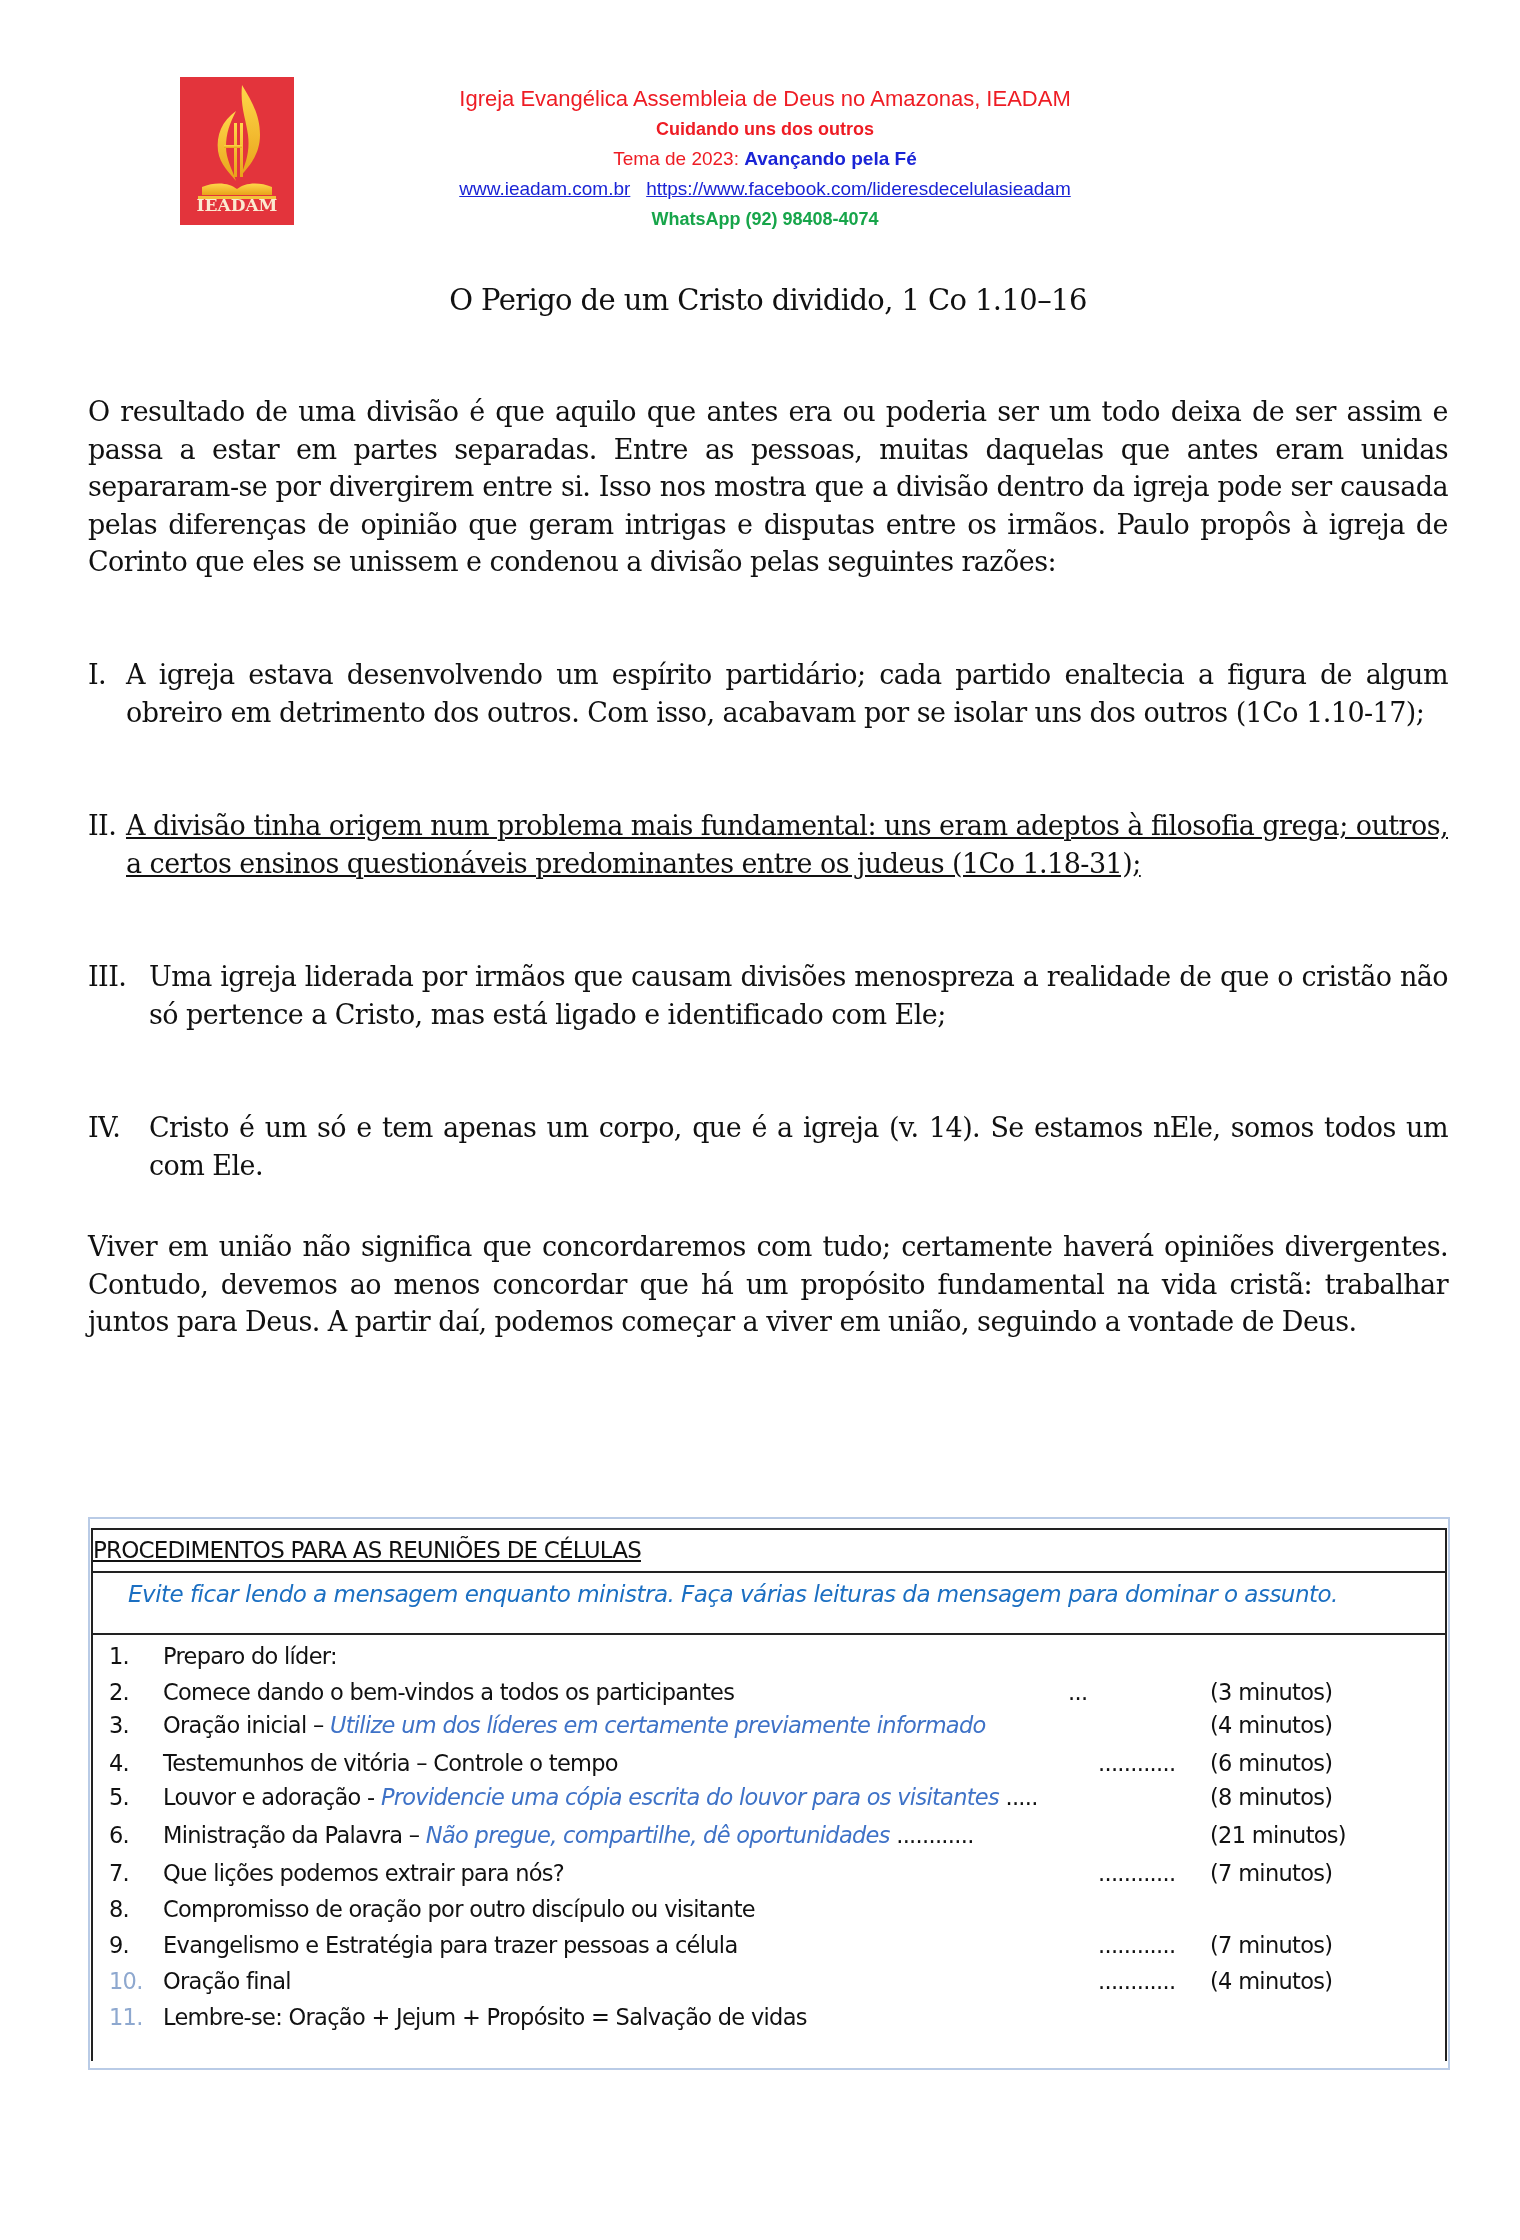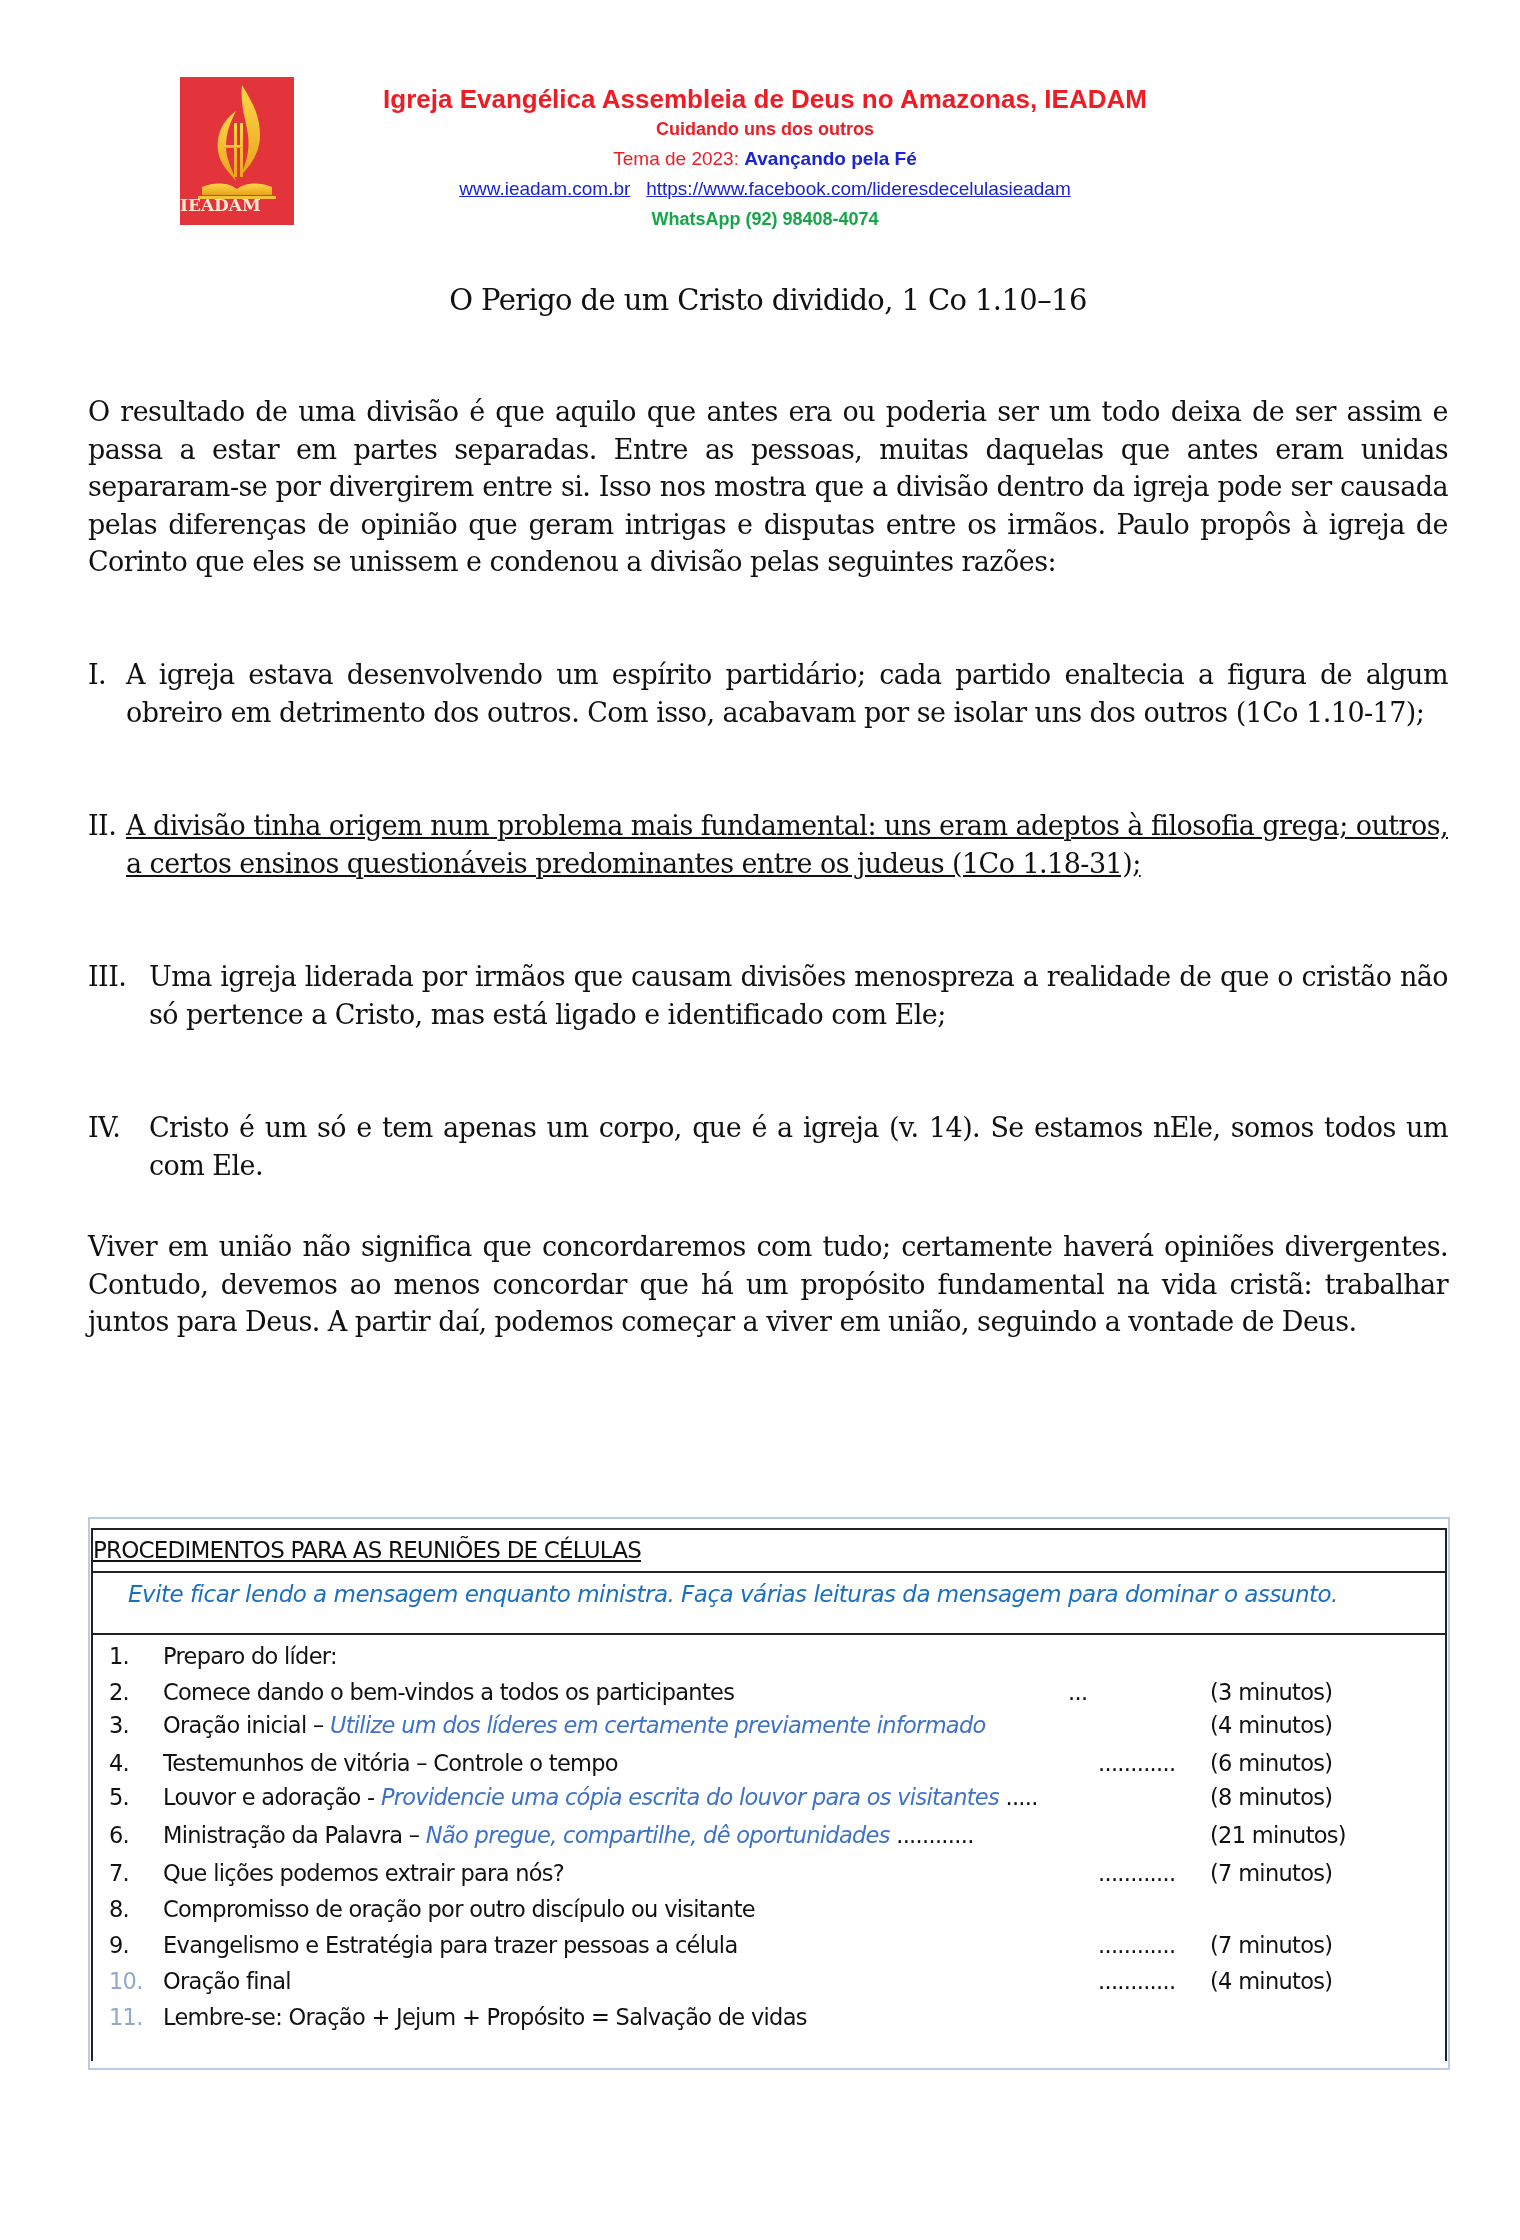--- a/index.html
+++ b/index.html
@@ -4,31 +4,31 @@
 <style>
   html, body { margin: 0; padding: 0; background: #ffffff; }
   body { width: 1520px; height: 2240px; position: relative; overflow: hidden; }
 
   .logo {
     position: absolute; left: 180px; top: 77px; width: 114px; height: 148px;
     background: #e3343c;
   }
   .logo svg { position: absolute; left: 0; top: 0; }
   .logo-text {
-    position: absolute; left: 0; right: 0; bottom: 10px; 
+    position: absolute; left: 0; right: 0; bottom: 10px; text-align: center;
     font-family: "DejaVu Serif", serif; font-weight: bold; font-size: 17px;
     color: #fbe9d0; letter-spacing: 0px;
   }
 
   .header {
     position: absolute; left: 330px; top: 84px; width: 870px;
     text-align: center; font-family: "Liberation Sans", sans-serif;
   }
   .header div { height: 30px; line-height: 30px; }
-  .h-org { color: #ee1c24; font-size: 26px; font-weight: bold; }
+  .h-org { color: #ee1c24; font-size: 22px; font-weight: normal; }
   .h-sub { color: #ee1c24; font-size: 18px; font-weight: bold; }
   .h-theme { color: #ee1c24; font-size: 19px; }
   .h-theme b { color: #1a24d6; }
   .h-links { font-size: 19px; }
   .h-links a { color: #1a24d6; text-decoration: underline; }
   .h-whats { color: #17a54a; font-size: 18px; font-weight: bold; }
 
   .title {
     position: absolute; left: 88px; width: 1360px; top: 282px; text-align: center;
     font-family: "DejaVu Serif", serif; font-size: 29px; line-height: 37px; color: #111;

